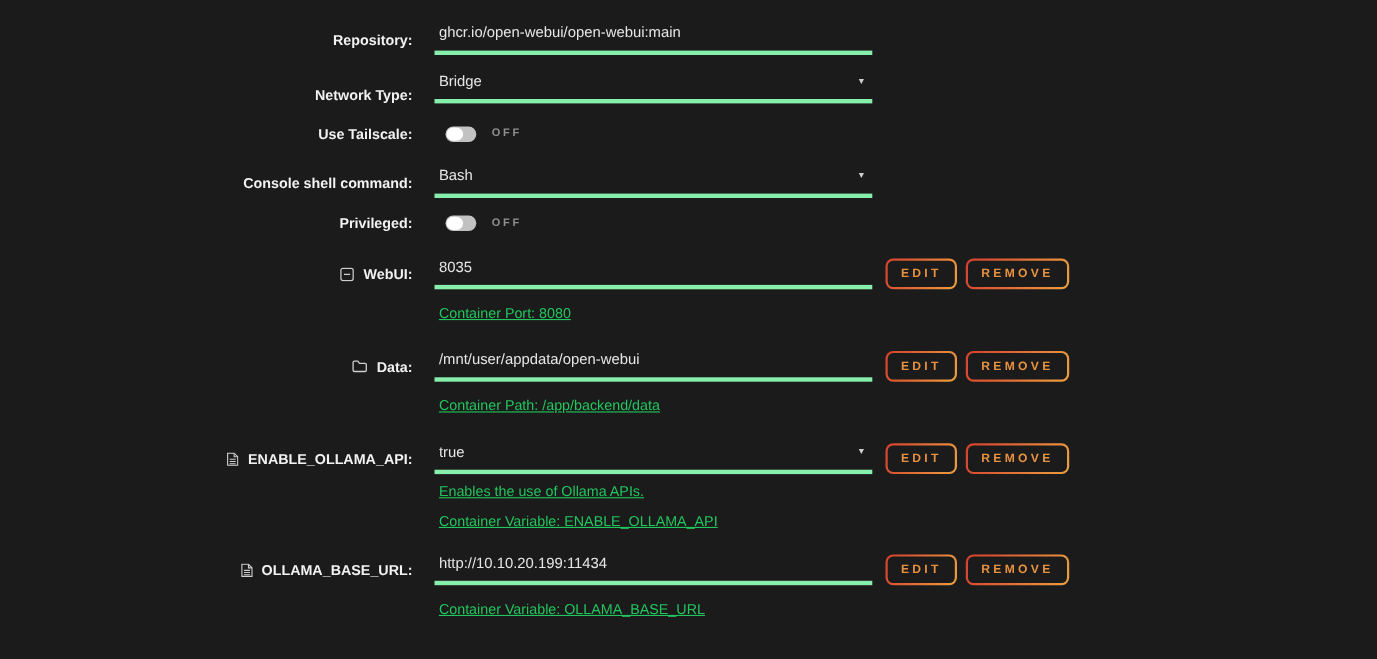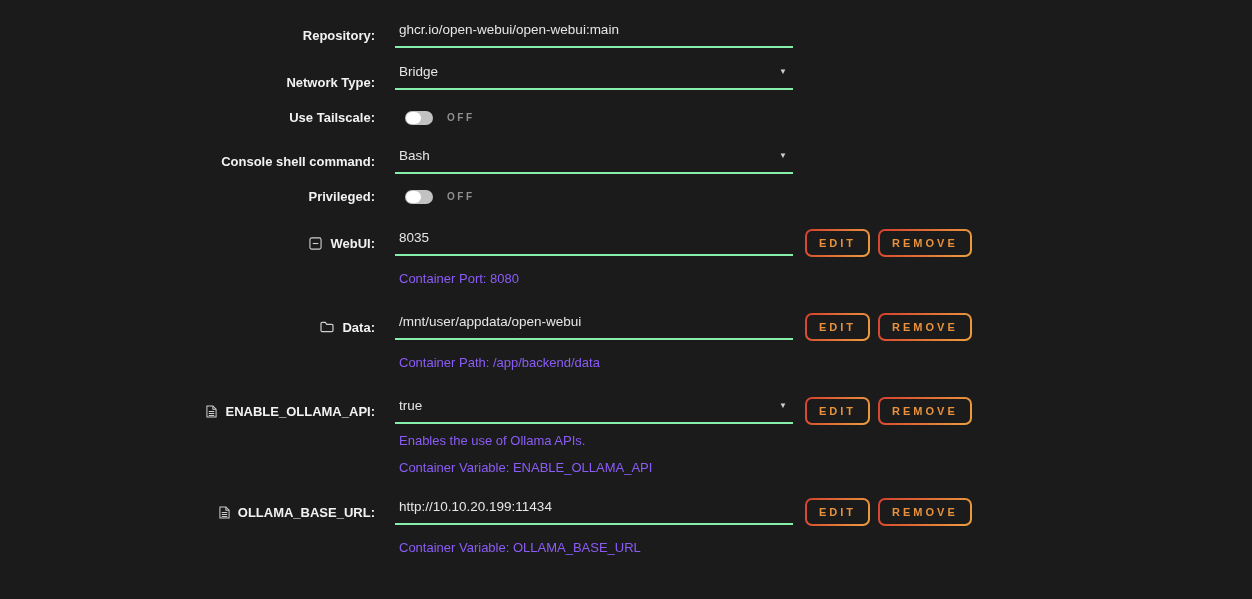--- a/index.html
+++ b/index.html
@@ -18,21 +18,21 @@
     display:flex; justify-content:flex-end; align-items:center; gap:8px;
     font-size:13px; font-weight:bold; color:#f2f2f2;
     white-space:nowrap;
   }
   .cell-control { width:398px; flex:0 0 398px; margin-left:20px; }
   .icon { display:inline-flex; align-items:center; color:#cfcfcf; }
   .icon svg { display:block; }
 
   
   .ufield {
-    border-bottom:2px solid #86efac;
+    border-bottom:4px solid #86efac;
     padding:0 4px 9px 4px;
     font-size:13.5px; color:#e6e6e6;
     display:flex; justify-content:space-between; align-items:center;
     white-space:nowrap;
   }
   .ufield .arrow { font-size:8px; color:#cfcfcf; line-height:1; margin-right:2px; }
 
   .link-value { font-size:13px; font-style:italic; color:#5273bd; }
 
   
@@ -58,22 +58,23 @@
     padding:6px 12px;
     font-size:11px; font-weight:bold; letter-spacing:3px;
     color:#e8923f; white-space:nowrap; cursor:pointer;
     text-align:center;
   }
   .ml12 { margin-left:12px; }
   .ml8  { margin-left:8px; }
 
   .help-line {
     margin-left:399px;
-    font-size:13px; color:#8b5cf6;
+    font-size:13px; color:#22c55e;
     white-space:nowrap;
+    text-decoration:underline;
   }
 
   
   #r1  { margin-top:0; height:21px; }
   #r2  { margin-top:15px; }
   #r3  { margin-top:16px;align-items:flex-end; }
   #r4  { margin-top:20px; }
   #r5  { margin-top:23px; }
   #r6  { margin-top:15px; }
   #r7  { margin-top:24px; }

